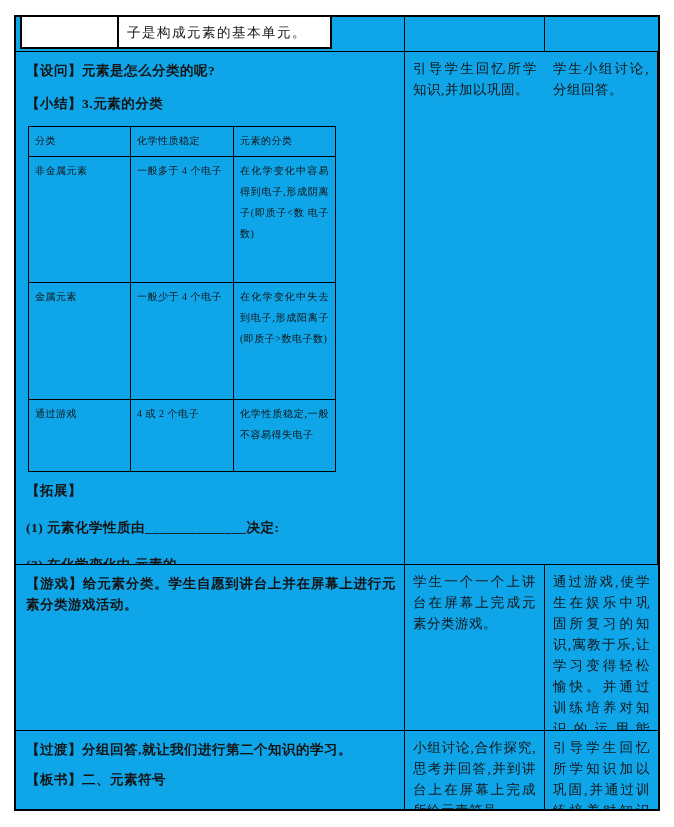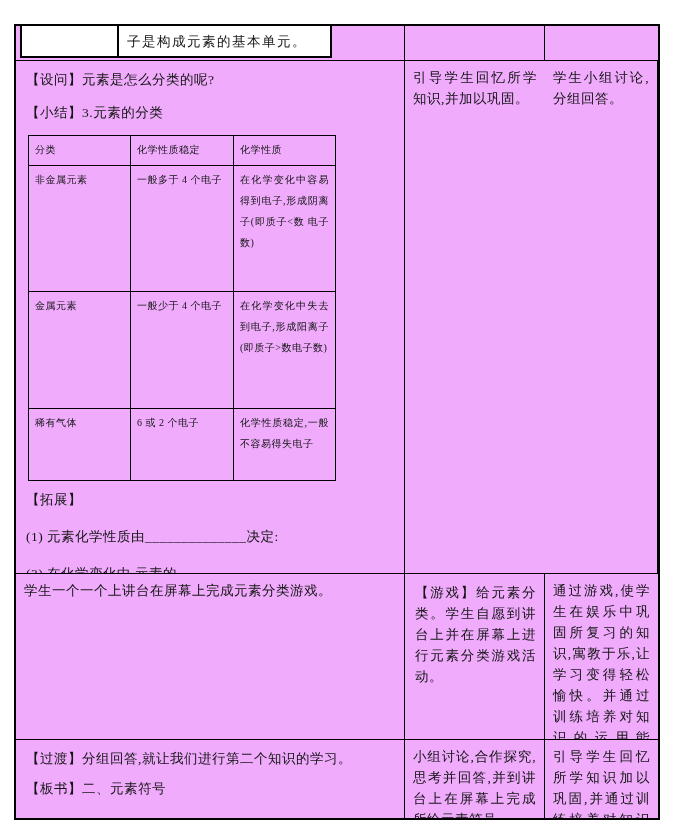--- a/index.html
+++ b/index.html
@@ -6,41 +6,41 @@
   body{
     width:674px;height:827px;
     font-family:"Liberation Serif","DejaVu Serif",serif;
     color:#141414;
     -webkit-font-smoothing:antialiased;
   }
   .sheet{position:relative;width:674px;height:827px;background:#ffffff;overflow:hidden;}
 
   
   .outer{
-    position:absolute;left:14px;top:24px;width:646px;height:796px;
+    position:absolute;left:14px;top:15px;width:646px;height:796px;
     box-sizing:border-box;border:2px solid #000;
     display:grid;
     grid-template-columns:389px 140px 1fr;
     grid-template-rows:35px 513px 166px 1fr;
-    background:#f0abfc;
+    background:#0ea5e9;
   }
   .cell{
     box-sizing:border-box;
     border-right:1.5px solid #000;
     border-bottom:1.5px solid #000;
     padding:6px 8px;
     overflow:hidden;
     font-size:13.5px;line-height:21px;letter-spacing:.5px;
     text-align:justify;
   }
   .cell.col-last{border-right:none;}
   .cell.row-last{border-bottom:none;}
   .cell.no-pad{padding:0;}
 
-  p{margin:0;}
+  p{margin:0;font-weight:bold;}
   .para{margin:2px 0 12px 2px;}
   .para:last-child{margin-bottom:0;}
 
   
   .fragment-table{
     margin-left:4px;width:312px;height:32px;
     box-sizing:border-box;border:2px solid #000;border-top:none;
     display:flex;background:#fff;
   }
   .fragment-cell-a{width:97px;border-right:2px solid #000;box-sizing:border-box;}
@@ -98,56 +98,56 @@
       <table class="cls">
         <colgroup>
             <col class="c1">
             <col class="c2">
             <col class="c3">
           </colgroup>
         <tbody>
             <tr class="hdr">
           <td>分类</td>
           <td>化学性质稳定</td>
-          <td>化学性质</td>
+          <td>元素的分类</td>
         </tr>
         <tr class="r1">
           <td>非金属元素</td>
           <td class="just">一般多于 4 个电子</td>
           <td class="just">在化学变化中容易得到电子,形成阴离子(即质子&lt;数 电子数)</td>
         </tr>
         <tr class="r2">
           <td>金属元素</td>
           <td class="just">一般少于 4 个电子</td>
           <td class="just">在化学变化中失去到电子,形成阳离子(即质子&gt;数电子数)</td>
         </tr>
         <tr class="r3">
-          <td>稀有气体</td>
-          <td class="just">6 或 2 个电子</td>
+          <td>通过游戏</td>
+          <td class="just">4 或 2 个电子</td>
           <td class="just">化学性质稳定,一般不容易得失电子</td>
         </tr>
       </tbody>
         </table>
 
       <p class="ext-title">【拓展】</p>
       <p class="ext-item">(1) 元素化学性质由______________决定:</p>
       <p class="ext-item">(3) 在化学变化中,元素的____________。</p>
     </div>
     <div class="cell col-last">
       <span class="side-text">引导学生回忆所学知识,并加以巩固。</span>
     </div>
     <div class="cell">
       <span class="side-text">学生小组讨论,分组回答。</span>
     </div>
 
     <div class="cell">
-      <span class="side-text">学生一个一个上讲台在屏幕上完成元素分类游戏。</span>
+      <p class="para">【游戏】给元素分类。学生自愿到讲台上并在屏幕上进行元素分类游戏活动。</p>
     </div>
     <div class="cell">
-      <p class="para">【游戏】给元素分类。学生自愿到讲台上并在屏幕上进行元素分类游戏活动。</p>
+      <span class="side-text">学生一个一个上讲台在屏幕上完成元素分类游戏。</span>
     </div>
     <div class="cell col-last">
       <span class="side-text">通过游戏,使学生在娱乐中巩固所复习的知识,寓教于乐,让学习变得轻松愉快。并通过训练培养对知识的运用能力。</span>
     </div>
 
     <div class="cell row-last">
       <p class="para" style="margin-bottom:9px;">【过渡】分组回答,就让我们进行第二个知识的学习。</p>
       <p class="para" style="margin-bottom:17px;">【板书】二、元素符号</p>
       <p class="para">【讲解】(1) 表示:国际上统一采用元素拉丁文名称的字母</p>
     </div>

